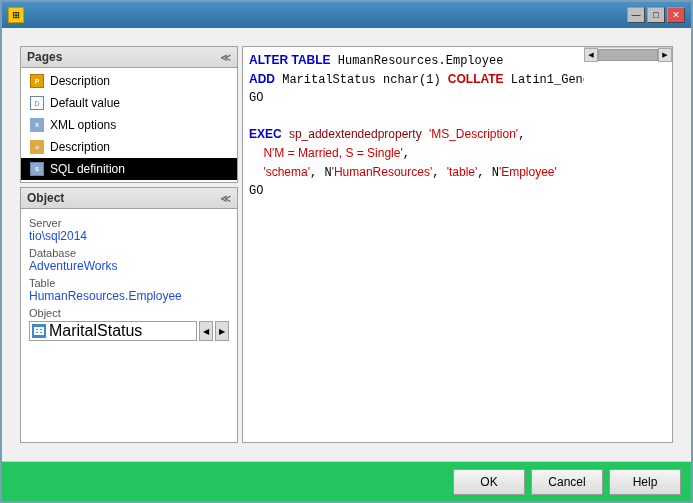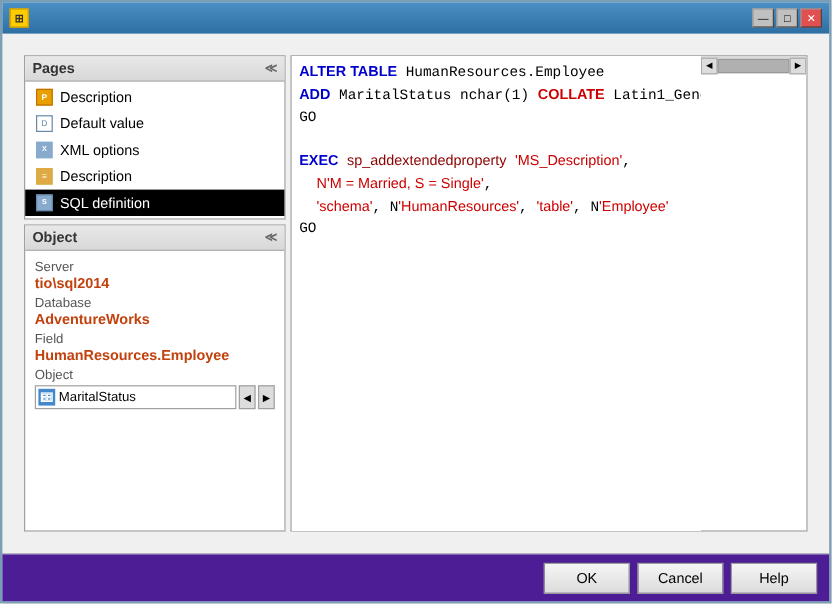--- a/index.html
+++ b/index.html
@@ -145,35 +145,35 @@
       font-size: 12px;
     }
 
     .object-label {
       color: #555;
       font-size: 11px;
       margin-top: 4px;
     }
 
     .object-value {
-      font-weight: bold;
-      color: #c2410c;
+      font-weight: normal;
+      color: #1d4ed8;
       font-size: 12px;
     }
 
     .object-dropdown {
       display: flex;
       align-items: center;
       margin-top: 2px;
     }
 
     .object-select {
       border: 1px solid #a0a0a0;
       background: white;
-      font-size: 11px;
+      font-size: 16px;
       padding: 1px 2px;
       flex: 1;
       display: flex;
       align-items: center;
       height: 20px;
     }
 
     .select-icon {
       width: 14px;
       height: 14px;
@@ -261,21 +261,21 @@
 
     .h-scroll-thumb {
       width: 60px;
       height: 100%;
       background: #b0b0b0;
       border: 1px solid #999;
     }
 
     .bottom-bar {
       height: 40px;
-      background: #4c1d95;
+      background: #22c55e;
       border-top: 1px solid #ccc;
       display: flex;
       align-items: center;
       justify-content: flex-end;
       padding: 0 10px;
       gap: 6px;
       flex-shrink: 0;
     }
 
     .dialog-btn {
@@ -411,21 +411,21 @@
           <span>Object</span>
           <span class="panel-collapse-btn">≪</span>
         </div>
         <div class="object-content">
           <div class="object-label">Server</div>
           <div class="object-value">tio\sql2014</div>
 
           <div class="object-label">Database</div>
           <div class="object-value">AdventureWorks</div>
 
-          <div class="object-label">Field</div>
+          <div class="object-label">Table</div>
           <div class="object-value">HumanResources.Employee</div>
 
           <div class="object-label">Object</div>
           <div class="object-dropdown">
             <div class="object-select">
               <div class="select-icon">
                 <div class="icon-table">
                   <div class="icon-table-inner">
                     <div class="icon-table-cell"></div>
                     <div class="icon-table-cell"></div>

